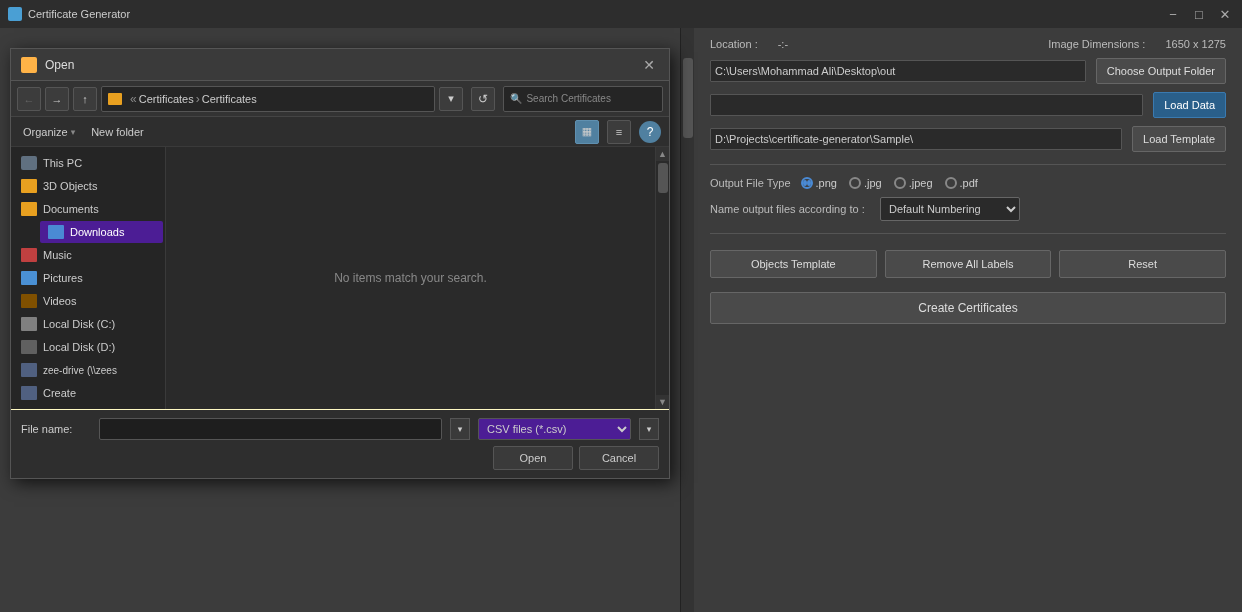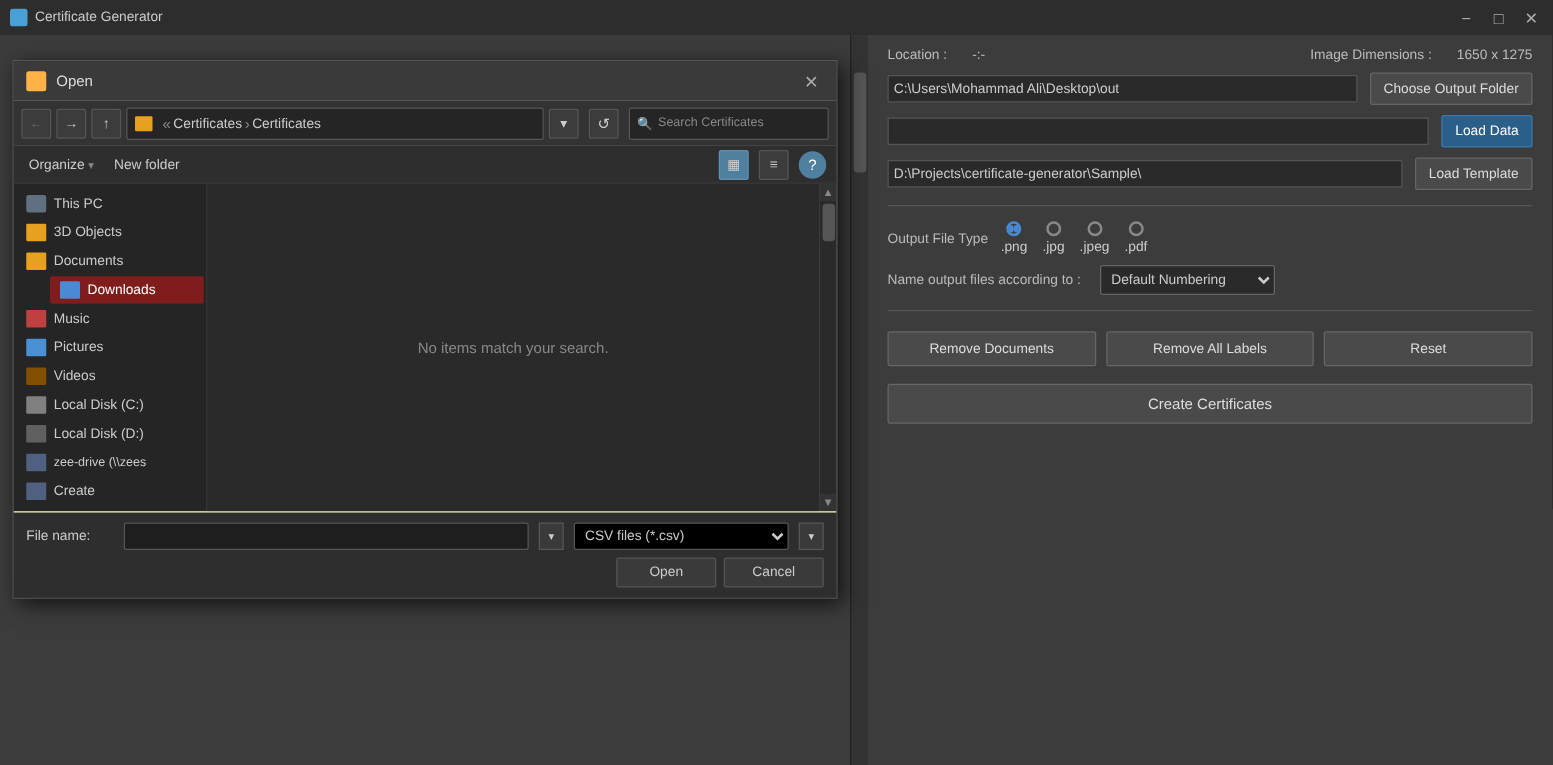--- a/index.html
+++ b/index.html
@@ -244,21 +244,21 @@
     .sidebar-item {
       display: flex;
       align-items: center;
       padding: 4px 8px;
       color: #ccc;
       font-size: 11px;
       cursor: pointer;
       border-radius: 2px;
       margin: 1px 2px;
     }
-    .sidebar-item.active { background: #7f1d1d; color: white; margin-left: 29px; }
+    .sidebar-item.active { background: #4c1d95; color: white; margin-left: 29px; }
     .sidebar-icon {
       width: 16px; height: 14px;
       margin-right: 6px;
       display: inline-block;
       flex-shrink: 0;
     }
     .icon-pc { background: #607080; border-radius: 2px; }
     .icon-folder { background: #e8a020; border-radius: 1px; }
     .icon-folder-blue { background: #4a8ad4; border-radius: 1px; }
     .icon-downloads { background: #4a8ad4; border-radius: 1px; }
@@ -329,23 +329,23 @@
     .filename-dropdown {
       width: 20px; height: 22px;
       background: #3a3a3a;
       border: 1px solid #555;
       color: #ccc;
       display: flex; align-items: center; justify-content: center;
       cursor: pointer;
       font-size: 9px;
     }
     .filetype-select {
-      width: 172px;
+      width: 153px;
       height: 22px;
-      background: #000000;
+      background: #4c1d95;
       border: 1px solid #555;
       color: #ccc;
       font-size: 11px;
       padding: 0 4px;
       border-radius: 2px;
     }
     .filetype-dropdown {
       width: 20px; height: 22px;
       background: #3a3a3a;
       border: 1px solid #555;
@@ -432,21 +432,20 @@
     .radio-group {
       display: flex;
       align-items: center;
       gap: 12px;
     }
     .radio-item {
       display: flex;
       align-items: center;
       gap: 3px;
       cursor: pointer;
-      flex-direction: column;
     }
     .radio-dot {
       width: 12px; height: 12px;
       border-radius: 50%;
       border: 2px solid #888;
       display: flex; align-items: center; justify-content: center;
     }
     .radio-dot.checked {
       border-color: #4a8ad4;
     }
@@ -715,20 +714,20 @@
       <select class="dropdown-select">
         <option>Default Numbering</option>
         <option>Column Values</option>
         <option>Custom</option>
       </select>
     </div>
 
     <div class="right-divider"></div>
 
     <div class="bottom-btns">
-      <button class="bottom-btn">Remove Documents</button>
+      <button class="bottom-btn">Objects Template</button>
       <button class="bottom-btn">Remove All Labels</button>
       <button class="bottom-btn">Reset</button>
     </div>
 
     <button class="create-btn">Create Certificates</button>
   </div>
 </div>
 
 </body></html>

